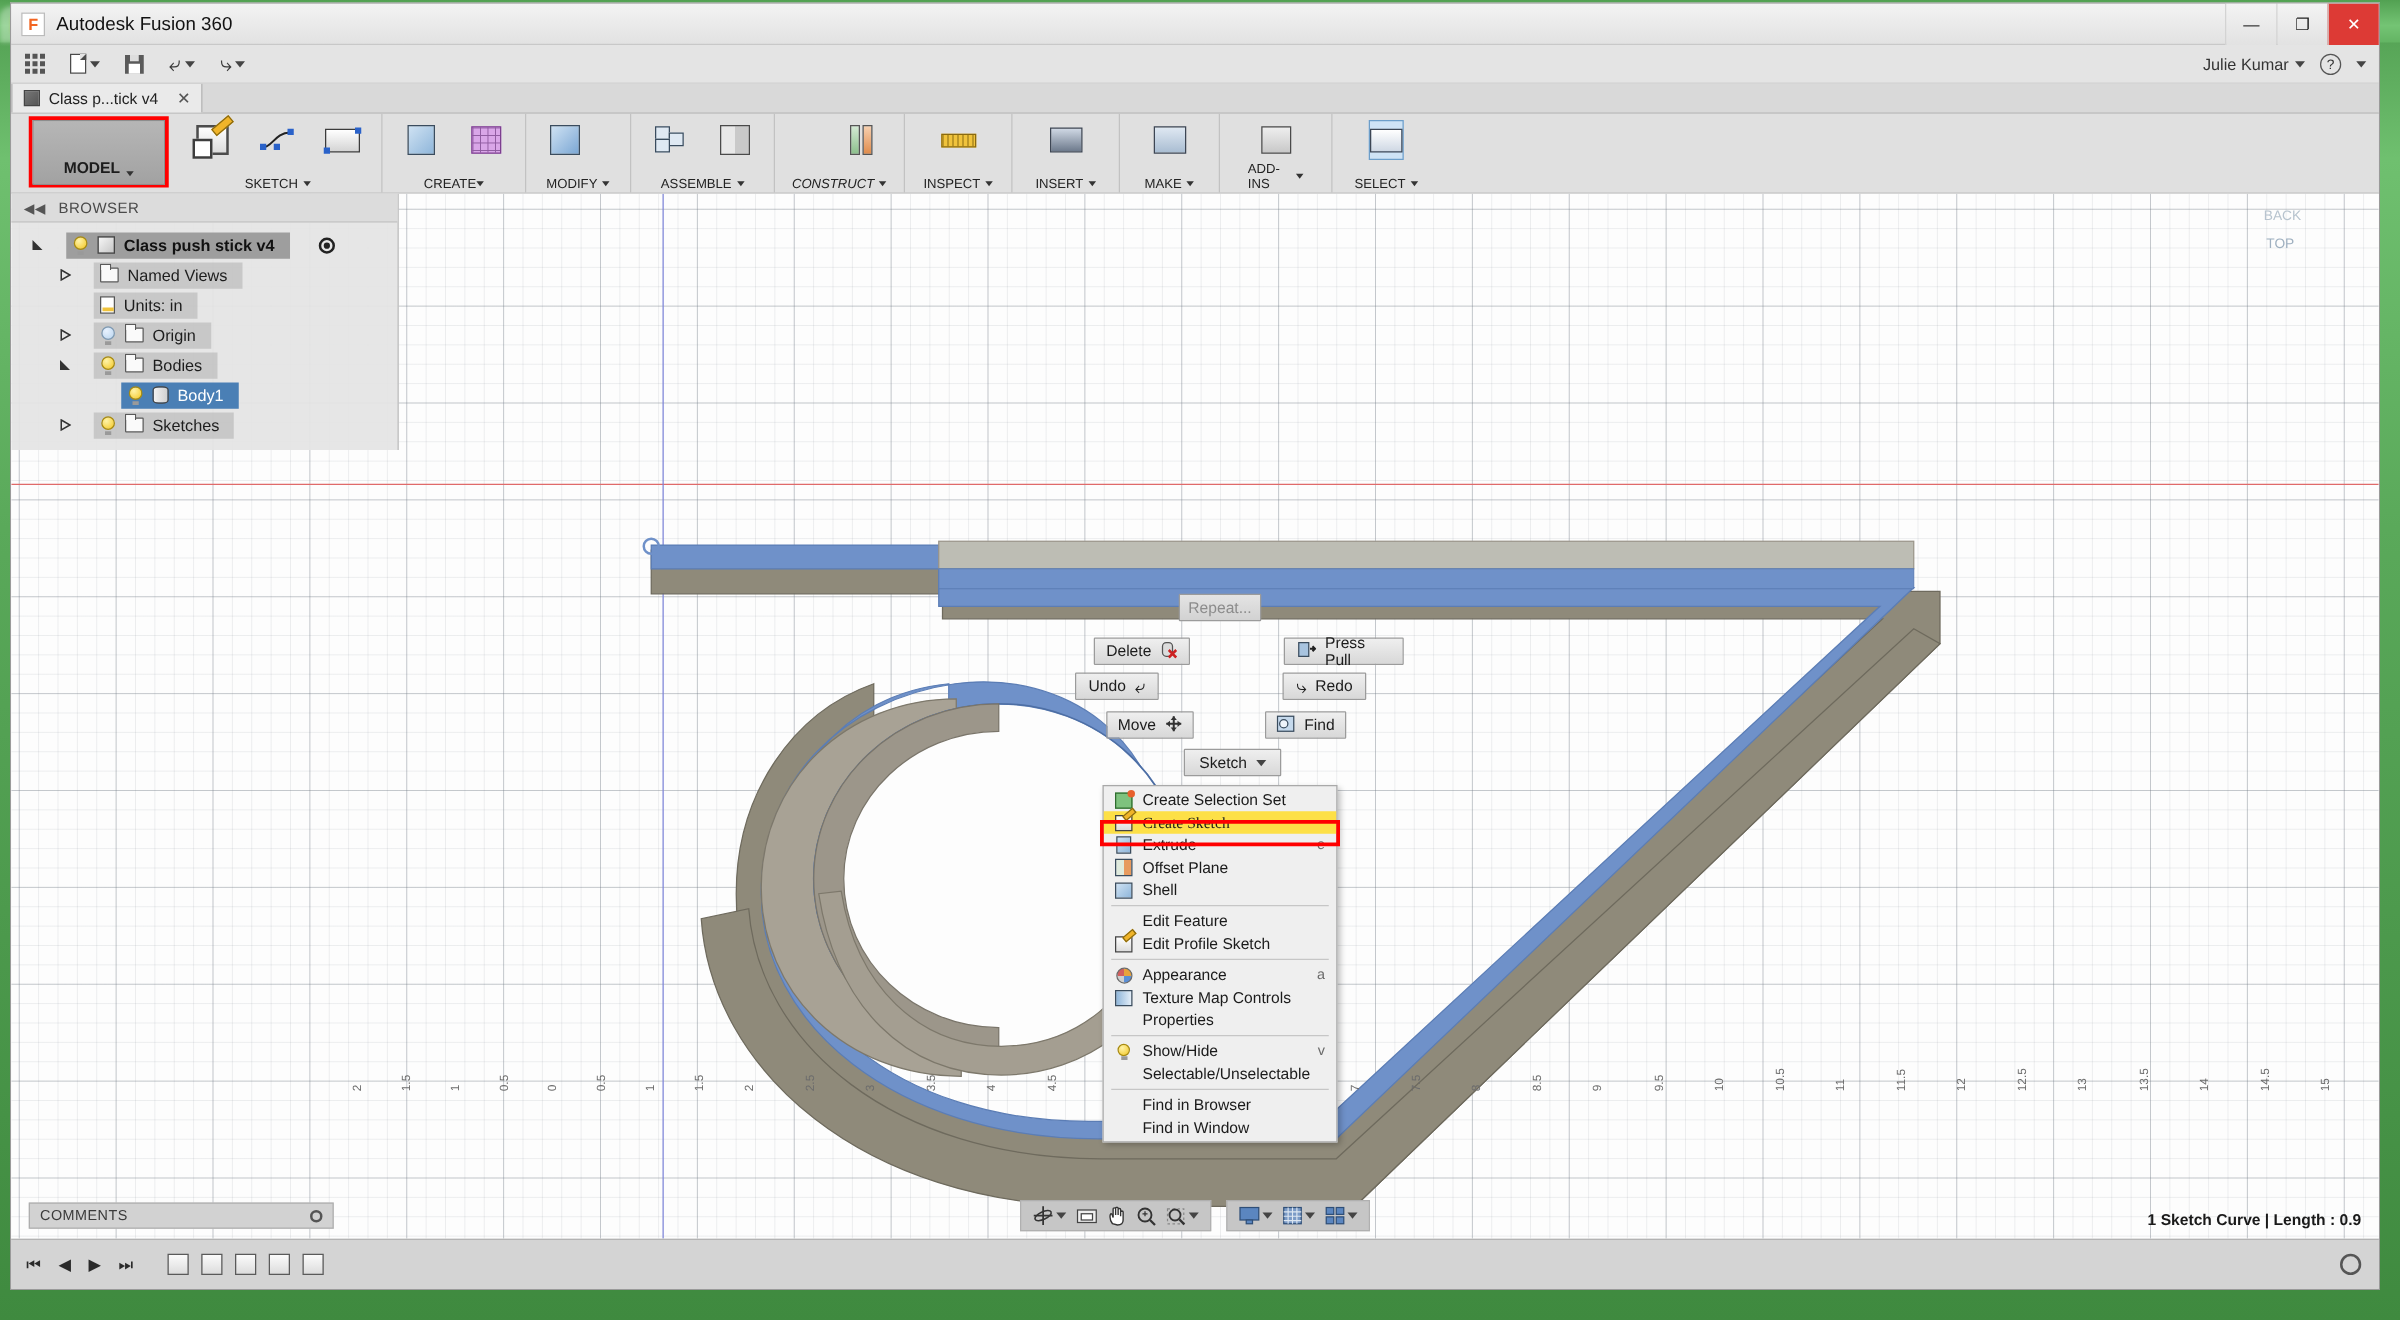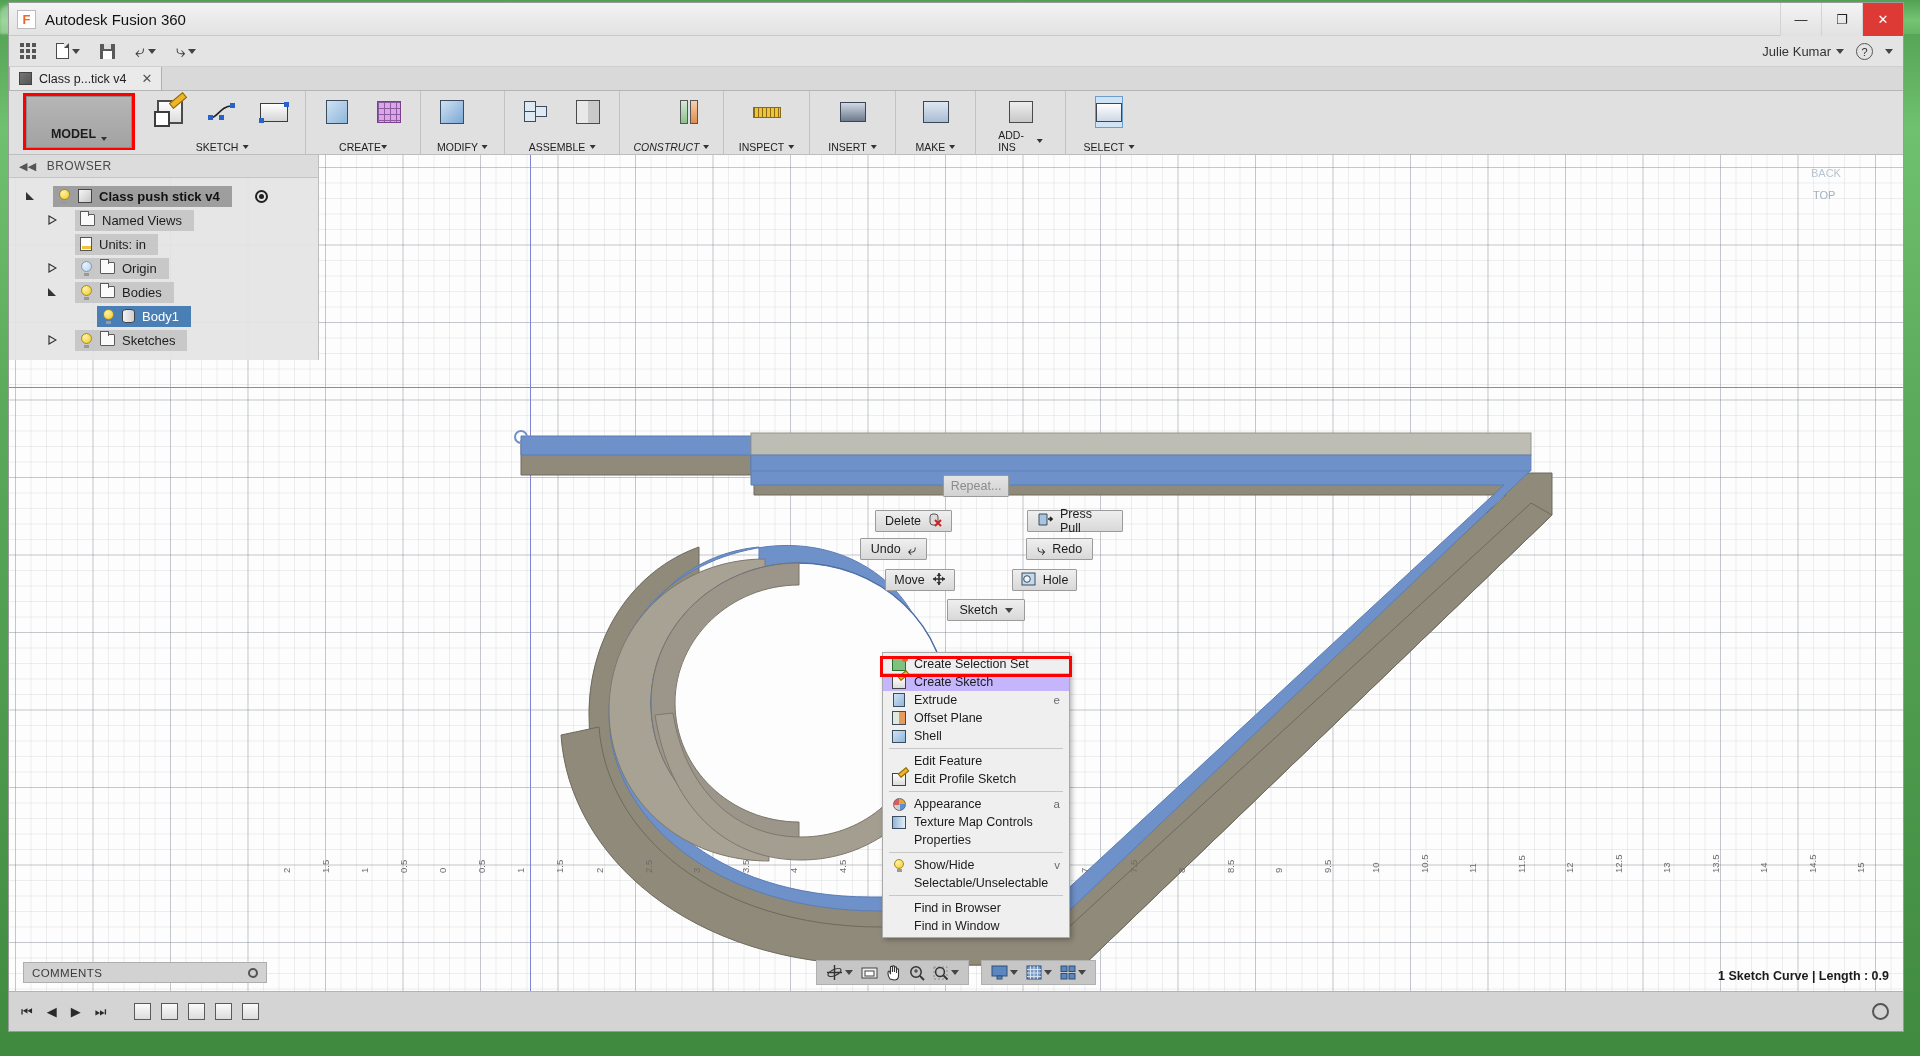--- a/index.html
+++ b/index.html
@@ -196,21 +196,21 @@
   
   .ctxmenu {
     position:absolute; width:188px;
     background:#efefef; border:1px solid #a9a9a9;
     box-shadow:2px 2px 5px rgba(0,0,0,0.28);
     padding:2px 0; font-size:12.5px; color:#1b1b1b;
   }
   .ctxitem { height:18px; display:flex; align-items:center; gap:7px; padding:0 8px; position:relative;}
   .ctxitem .mi { width:16px; height:15px; display:flex; align-items:center; justify-content:center;}
   .ctxitem .acc { position:absolute; right:9px; color:#6a6a6a; font-size:11.5px; }
-  .ctxitem.hl { background:#c4b5fd; }
+  .ctxitem.hl { background:#fde047;font-family:Liberation Serif, serif; }
   .ctxsep { height:1px; background:#c6c6c6; margin:3px 6px; }
   .ctx-hlbox { position:absolute; border:3px solid #ff0000; pointer-events:none; }
   .mi-selset{width:14px;height:13px;background:#7ec27e;border:1.3px solid #2e6b2e;position:relative;}
   .mi-selset:after{content:"";position:absolute;right:-3px;top:-3px;width:6px;height:6px;background:#e8602c;border-radius:50%;}
   .mi-sketch{width:14px;height:13px;background:linear-gradient(180deg,#fff,#dcdcdc);border:1.3px solid #444;position:relative;}
   .mi-sketch:after{content:"";position:absolute;right:-4px;top:-4px;width:9px;height:3px;background:#f0b429;transform:rotate(-40deg);border:1px solid #8a6a10;}
   .mi-extrude{width:12px;height:14px;background:linear-gradient(135deg,#cfe2f3,#8fb6da);border:1.3px solid #3a4c5e;}
   .mi-offset{width:14px;height:14px;background:linear-gradient(90deg,#dfeadd 50%,#e79a5e 50%);border:1.3px solid #3a4c5e;}
   .mi-shell{width:14px;height:13px;background:linear-gradient(135deg,#cfe2f3,#8fb6da);border:1.3px solid #3a4c5e;}
   .mi-appear{width:13px;height:13px;border-radius:50%;background:conic-gradient(#e8a33d 0 25%,#5b8fd6 0 50%,#cfcfcf 0 75%,#d35f5f 0);border:1px solid #6a6a6a;}
@@ -730,29 +730,29 @@
             </svg>
         </span>
       </div>
       <div class="mbtn" style="left:1003px;top:414px;width:65px;">
         <span>
           <svg width="15" height="14">
               <rect x="1" y="1" width="13" height="12" fill="#c5d9ec" stroke="#3a4c5e"></rect>
               <circle cx="6" cy="7" r="3.3" fill="#eef4fa" stroke="#3a4c5e"></circle>
             </svg>
         </span>
-        <span>Hole</span>
+        <span>Find</span>
       </div>
 
       <div class="mbtn" style="left:938px;top:444px;width:78px;">
         <span>Sketch</span>
         <span class="caret-d"></span>
       </div>
 
-      <div class="ctxmenu" id="ctxmenu" style="left:873px;top:497px;">
+      <div class="ctxmenu" id="ctxmenu" style="left:873px;top:473px;">
           <div class="ctxitem">
             <span class="mi">
               <span class="mi-selset"></span>
             </span>
             <span>Create Selection Set</span>
           </div>
           <div class="ctxitem hl">
             <span class="mi">
               <span class="mi-sketch"></span>
             </span>

